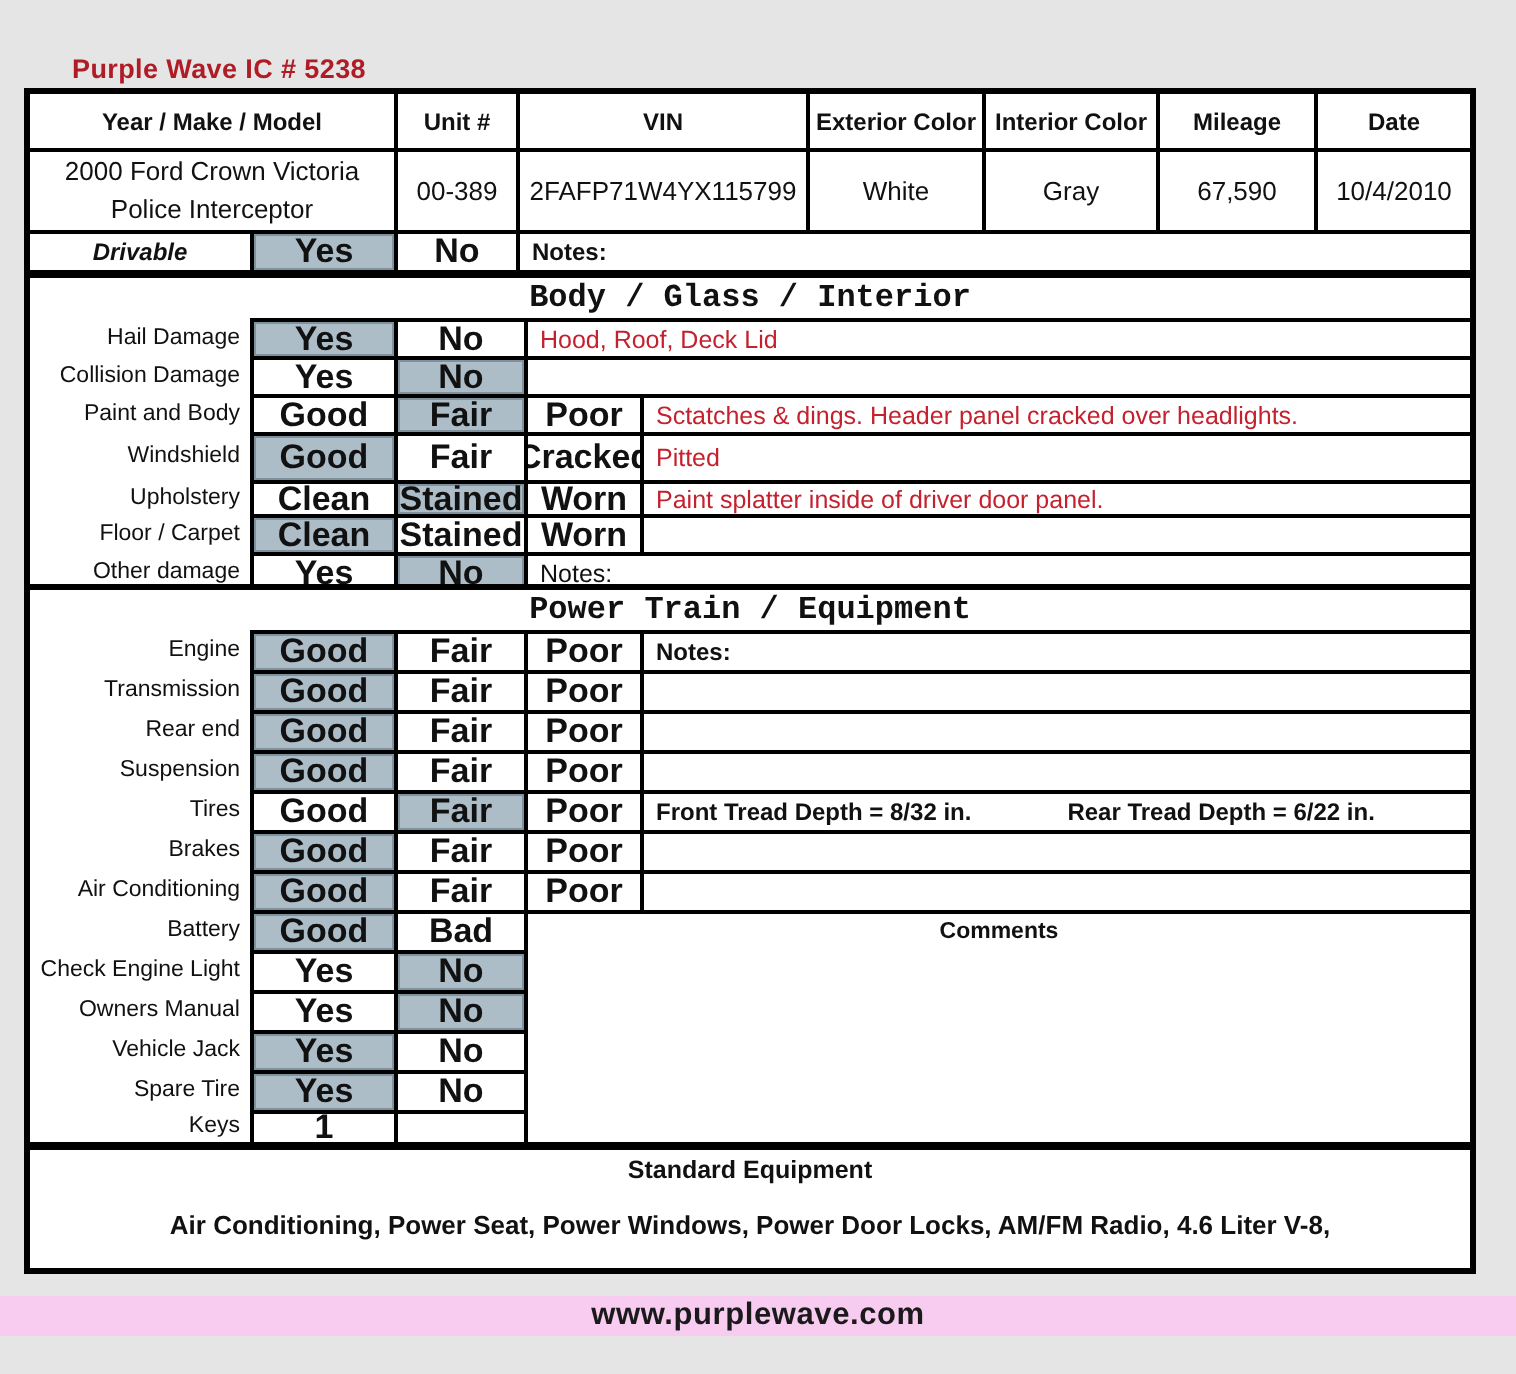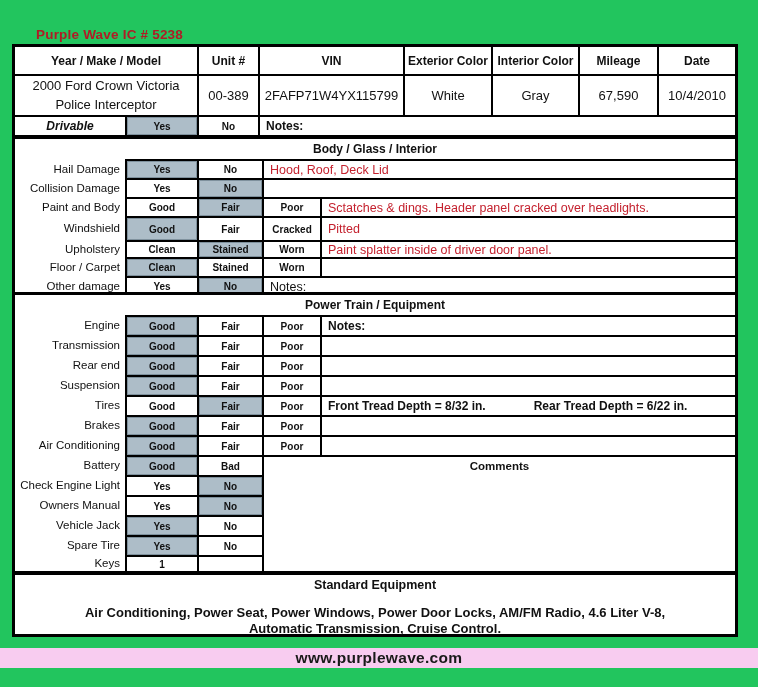--- a/index.html
+++ b/index.html
@@ -1,17 +1,17 @@
 <!DOCTYPE html>
 <html><head>
 <meta charset="utf-8">
 <style>
   html,body { margin:0; padding:0; background:#ffffff; }
   .sheet {
-    position:relative; width:758px; height:687px; background:#22c55e;
+    position:relative; width:758px; height:687px; background:#e5e5e5;
     font-family:"Liberation Sans", sans-serif; color:#111; overflow:hidden;
   }
   .doc-title {
     position:absolute; left:36px; top:27px;
     font-size:13.5px; font-weight:bold; color:#b01c26; letter-spacing:.2px;
   }
   .sec {
     position:absolute; left:12px; width:726px;
     border:3px solid #000; box-sizing:border-box; background:#fff;
   }
@@ -20,28 +20,28 @@
     box-sizing:border-box; border-left:2px solid #000; border-top:2px solid #000;
     display:flex; align-items:center; justify-content:center;
     overflow:hidden; white-space:nowrap;
   }
   .nl { border-left:none; }
   .nt { border-top:none; }
   .lbl {
     border:none; justify-content:flex-end; padding-right:5px;
     font-size:11.5px; background:transparent;
   }
-  .opt { font-size:10px; font-weight:bold; }
+  .opt { font-size:17px; font-weight:bold; }
   .opt[data-sel="1"] { background:#adbdc8; box-shadow:inset 0 0 0 1px #7f919d; }
   .note { justify-content:flex-start; padding-left:6px; font-size:12.5px; flex:1; }
   .note[data-red="1"] { color:#c4212e; }
   .note[data-bold="1"] { font-weight:bold; font-size:12px; }
   .sec-title {
     display:flex; align-items:center; justify-content:center;
-    font-weight:bold; font-size:12px;
+    font-weight:bold; font-size:16px;font-family:Liberation Mono, monospace;
   }
   .hd { font-weight:bold; font-size:12px; }
   .val { font-size:13px; }
   .model-cell { flex-direction:column; line-height:1.45; }
   .drv-lbl { font-weight:bold; font-style:italic; font-size:12px; }
   .comments-box {
     position:absolute; left:247px; top:160px; width:473px; height:116px;
     border-left:2px solid #000; border-top:2px solid #000; box-sizing:border-box;
     background:#fff;
   }
@@ -251,20 +251,19 @@
     </div>
 
     <div class="comments-box">
       <div class="comments-title">Comments</div>
     </div>
   </div>
 
   <div class="std-box">
     <div class="std-title">Standard Equipment</div>
     <div class="std-line first">Air Conditioning, Power Seat, Power Windows, Power Door Locks, AM/FM Radio, 4.6 Liter V-8,</div>
-    <div class="std-line">Automatic Transmission, Cruise Control.</div>
   </div>
 
   <div class="footer-band">
     <span class="footer-url">www.purplewave.com</span>
   </div>
 
 </div>
 
 </body></html>

